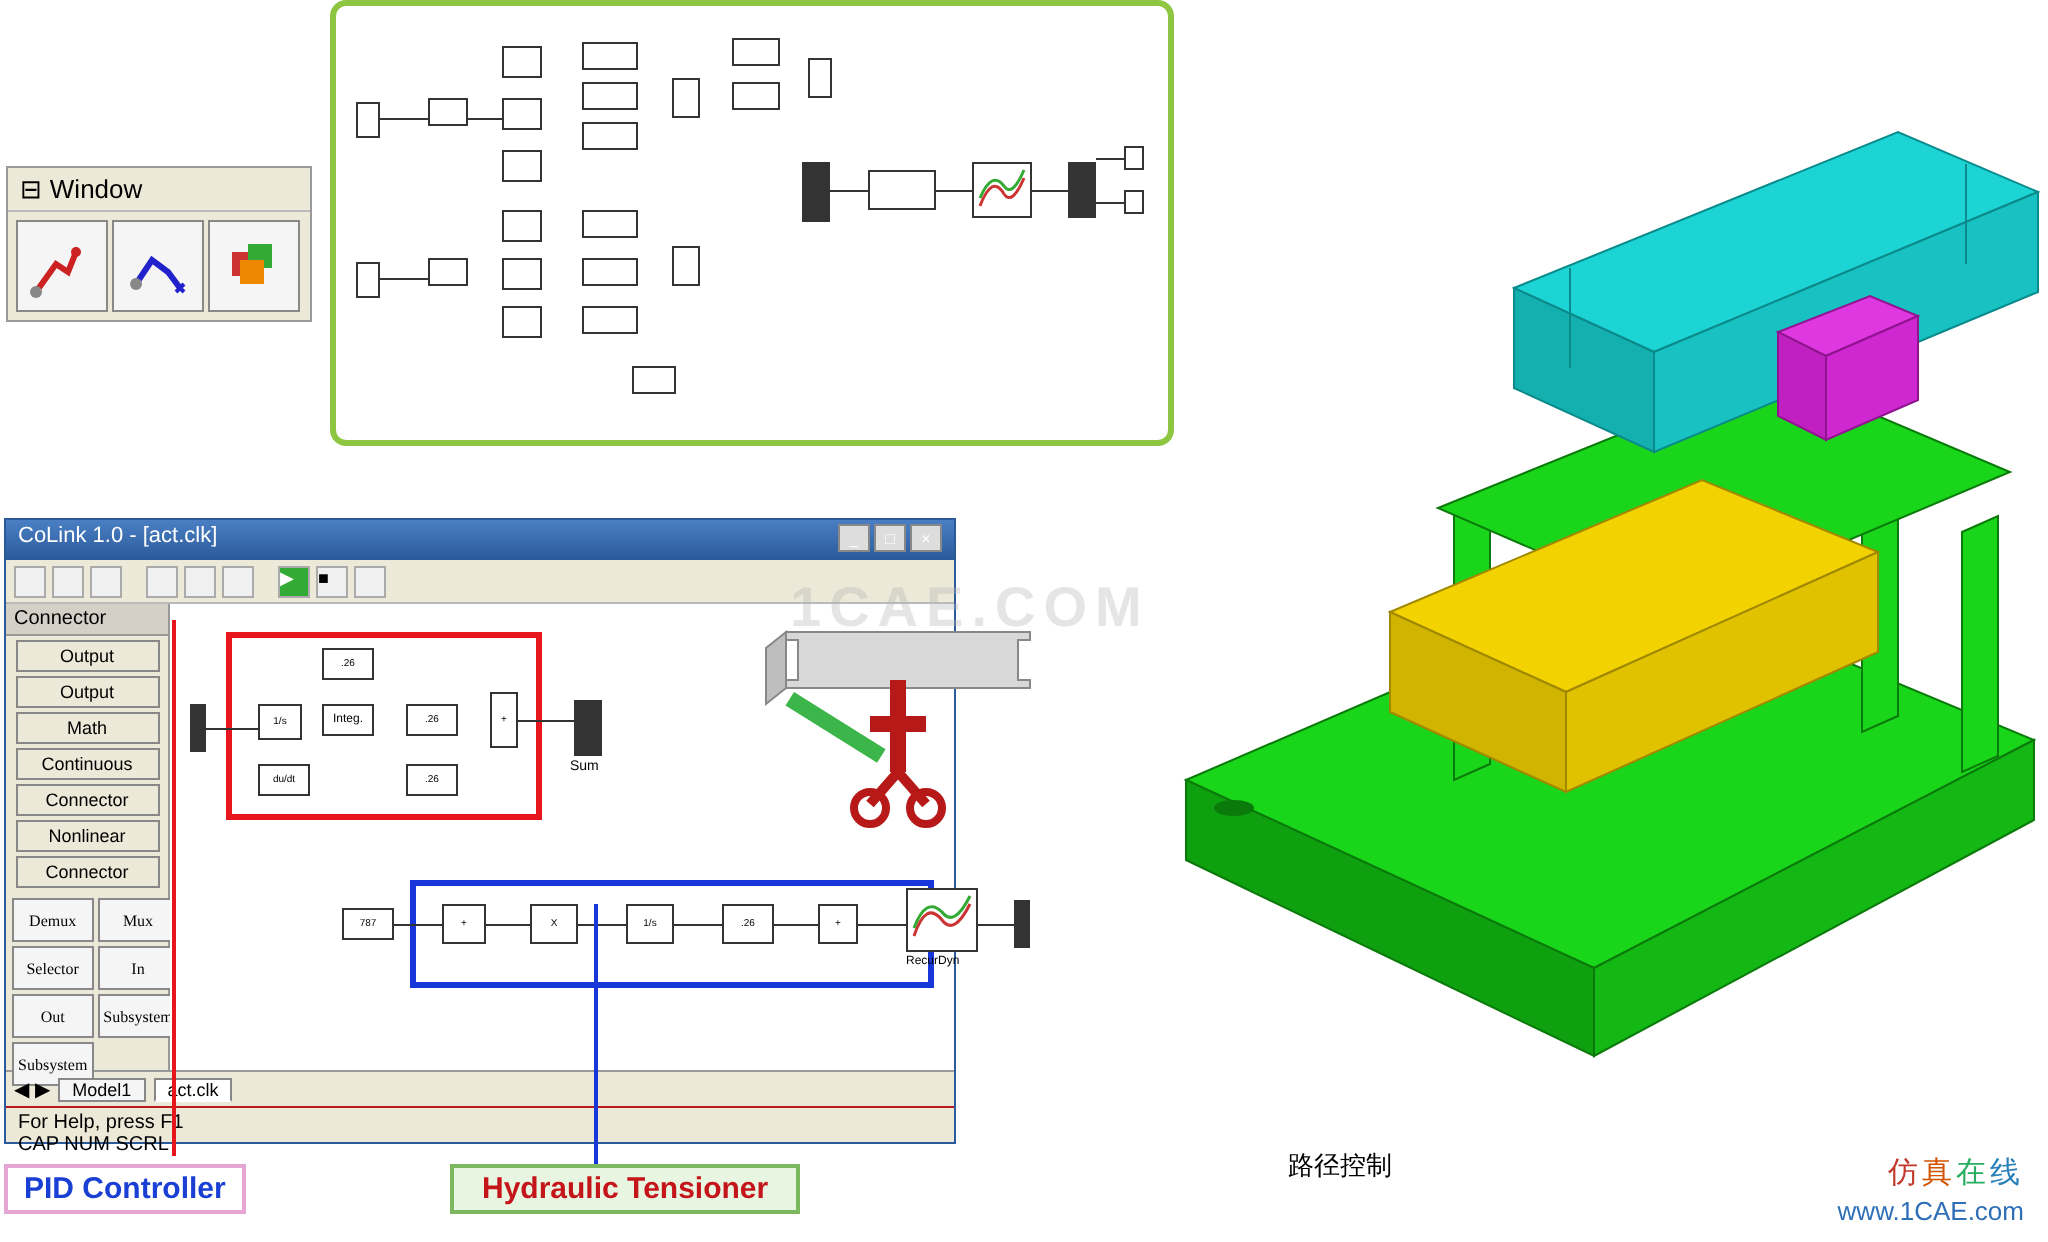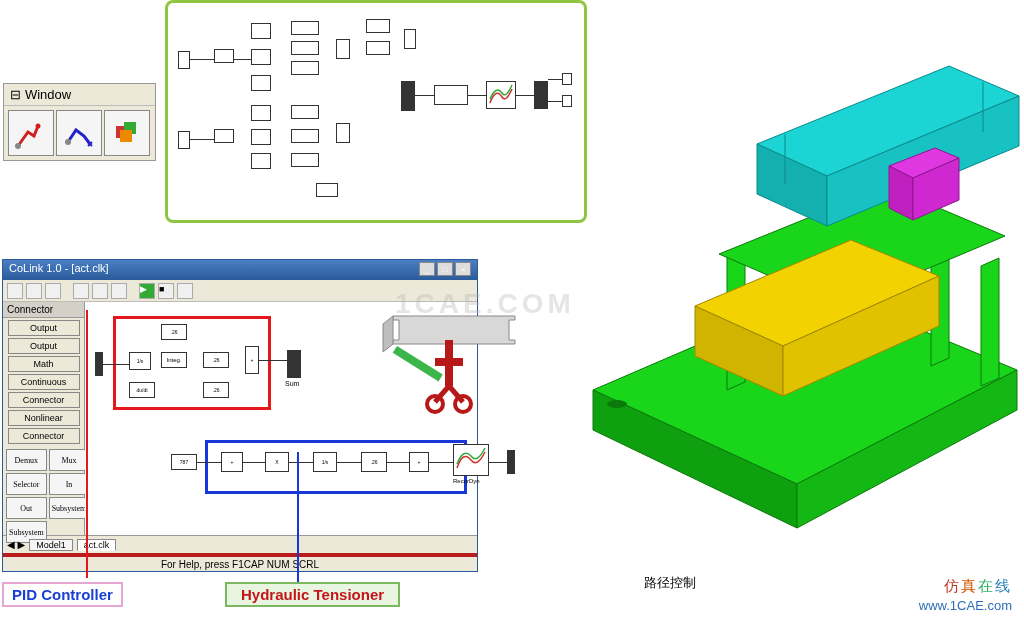--- a/index.html
+++ b/index.html
@@ -25,21 +25,21 @@
     .menubar { height: 18px; background: #ece9d8; font-size: 11px; padding: 2px 4px; display: flex; gap: 10px; border-bottom: 1px solid #bbb; }
     .toolbar { height: 22px; background: #ece9d8; border-bottom: 1px solid #bbb; display: flex; align-items: center; padding: 0 4px; gap: 3px; }
     .tb-btn { width: 16px; height: 16px; border: 1px solid #aaa; background: #f0f0f0; font-size: 9px; }
     .window-body { display: flex; height: calc(100% - 78px); }
     .connector-panel { width: 82px; background: #ece9d8; border-right: 1px solid #999; font-size: 10px; }
     .conn-header { background: #d4d0c8; padding: 2px 4px; font-size: 10px; border-bottom: 1px solid #999; }
     .conn-btn { display: block; width: 72px; margin: 2px auto; padding: 2px 3px; background: #ece9d8; border: 1px solid #888; font-size: 9px; text-align: center; }
     .conn-grid { display: grid; grid-template-columns: 1fr 1fr; gap: 2px; padding: 3px; font-family: Liberation Serif, serif; }
     .conn-cell { border: 1px solid #888; padding: 1px 2px; font-size: 8px; text-align: center; background: #f5f5f5; height: 22px; display: flex; flex-direction: column; justify-content: center; }
     .canvas-area { flex: 1; background: #fff; position: relative; }
-    .statusbar { height: 18px; background: #ece9d8; border-top: 4px solid #b91c1c; font-size: 10px; padding: 2px 6px; display: flex; justify-content: center; }
+    .statusbar { height: 18px; background: #ece9d8; border-top: 1px solid #b91c1c; font-size: 10px; padding: 2px 6px; display: flex; justify-content: space-between; flex-direction: column; }
     
     
     .red-box { position: absolute; border: 3px solid #e6171c; }
     .blue-box { position: absolute; border: 3px solid #1737d8; }
     
     
     .pid-label { position: absolute; border: 2px solid #e5a6d3; background: #fff; padding: 2px 8px; font-size: 15px; font-weight: bold; color: #1a3fd4; text-align: center; }
     .hyd-label { position: absolute; border: 2px solid #7bb85f; background: #e8f5e0; padding: 2px 14px; font-size: 15px; font-weight: bold; color: #c4151b; }
     .conn-line { position: absolute; background: #1737d8; }
     

